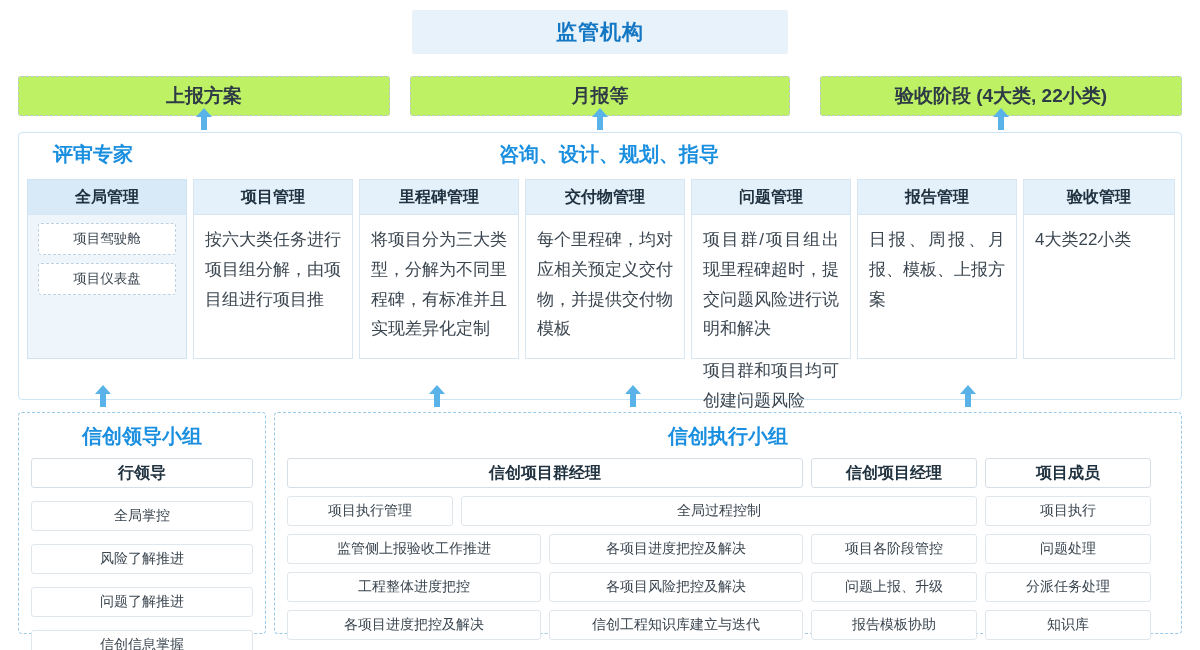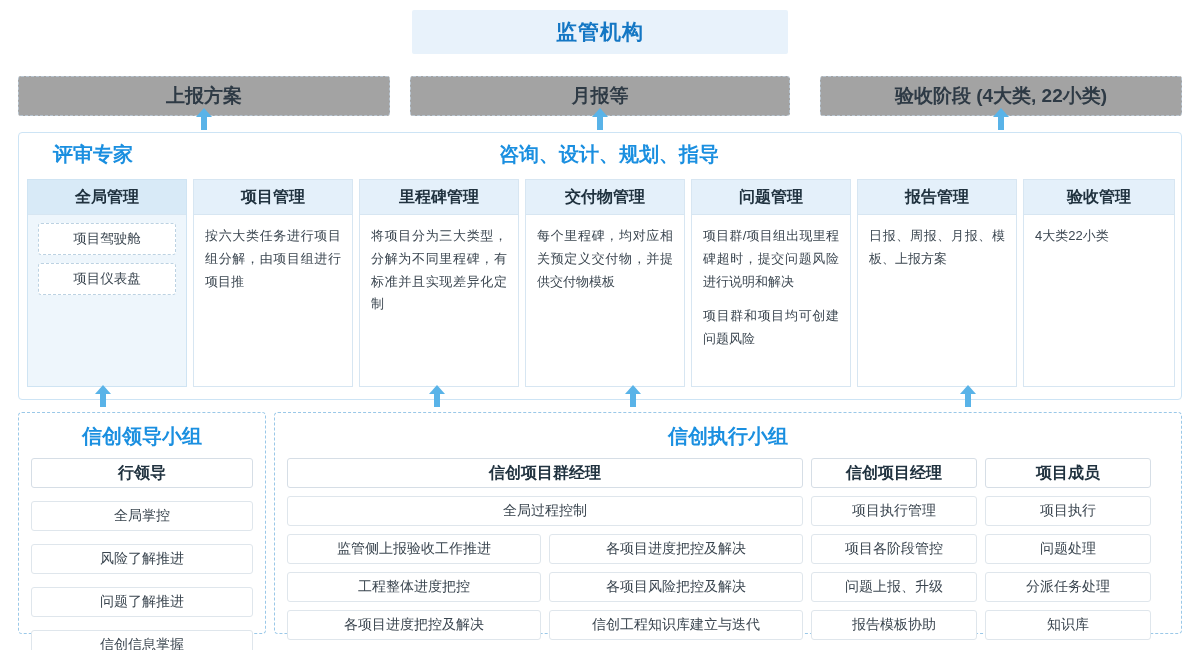--- a/index.html
+++ b/index.html
@@ -41,21 +41,21 @@
     font-size: 21px;
     font-weight: bold;
     letter-spacing: 1px;
     border-radius: 2px;
   }
 
   .report-box {
     position: absolute;
     height: 40px;
     border: 1px dashed #b9c6d2;
-    background: #a3a3a3;
+    background: #bef264;
     border-radius: 3px;
     font-size: 19px;
     font-weight: bold;
     color: #2e3a45;
   }
   #report-0 { left: 18px;  top: 76px; width: 372px; }
   #report-1 { left: 410px; top: 76px; width: 380px; }
   #report-2 { left: 820px; top: 76px; width: 362px; }
 
   
@@ -102,21 +102,21 @@
     font-size: 20px;
     font-weight: bold;
   }
   #mid-head-left  { left: 34px; }
   #mid-head-right { left: 480px; }
 
   .col {
     position: absolute;
     top: 46px;
     width: 160px;
-    height: 208px;
+    height: 180px;
     border: 1px solid #d7e6f2;
     box-sizing: border-box;
     background: #ffffff;
   }
   .col.first {
     background: #eef6fc;
     border-color: #cfe4f3;
   }
   .col-head {
     height: 34px;
@@ -125,21 +125,21 @@
     display: flex;
     align-items: center;
     justify-content: center;
     font-size: 16px;
     font-weight: bold;
     color: #20323f;
   }
   .col.first .col-head { background: #d8eaf7; }
   .col-body {
     padding: 10px 11px;
-    font-size: 13px;
+    font-size: 17px;
     line-height: 1.75;
     color: #3b4650;
     text-align: justify;
   }
   .col-body p { margin: 0 0 12px 0; }
   .col-body p:last-child { margin-bottom: 0; }
 
   .pill {
     margin: 8px 10px 0 10px;
     height: 30px;
@@ -321,22 +321,22 @@
     <div class="bp-title">信创执行小组</div>
     <div class="grid-wrap">
 
       <div class="grid-row">
         <div class="cell head g-wide">信创项目群经理</div>
         <div class="cell head g-col">信创项目经理</div>
         <div class="cell head g-col">项目成员</div>
       </div>
 
       <div class="grid-row">
+        <div class="cell g-col">项目执行管理</div>
         <div class="cell g-wide">全局过程控制</div>
-        <div class="cell g-col">项目执行管理</div>
         <div class="cell g-col">项目执行</div>
       </div>
 
       <div class="grid-row">
         <div class="cell g-half">监管侧上报验收工作推进</div>
         <div class="cell g-half">各项目进度把控及解决</div>
         <div class="cell g-col">项目各阶段管控</div>
         <div class="cell g-col">问题处理</div>
       </div>
 

